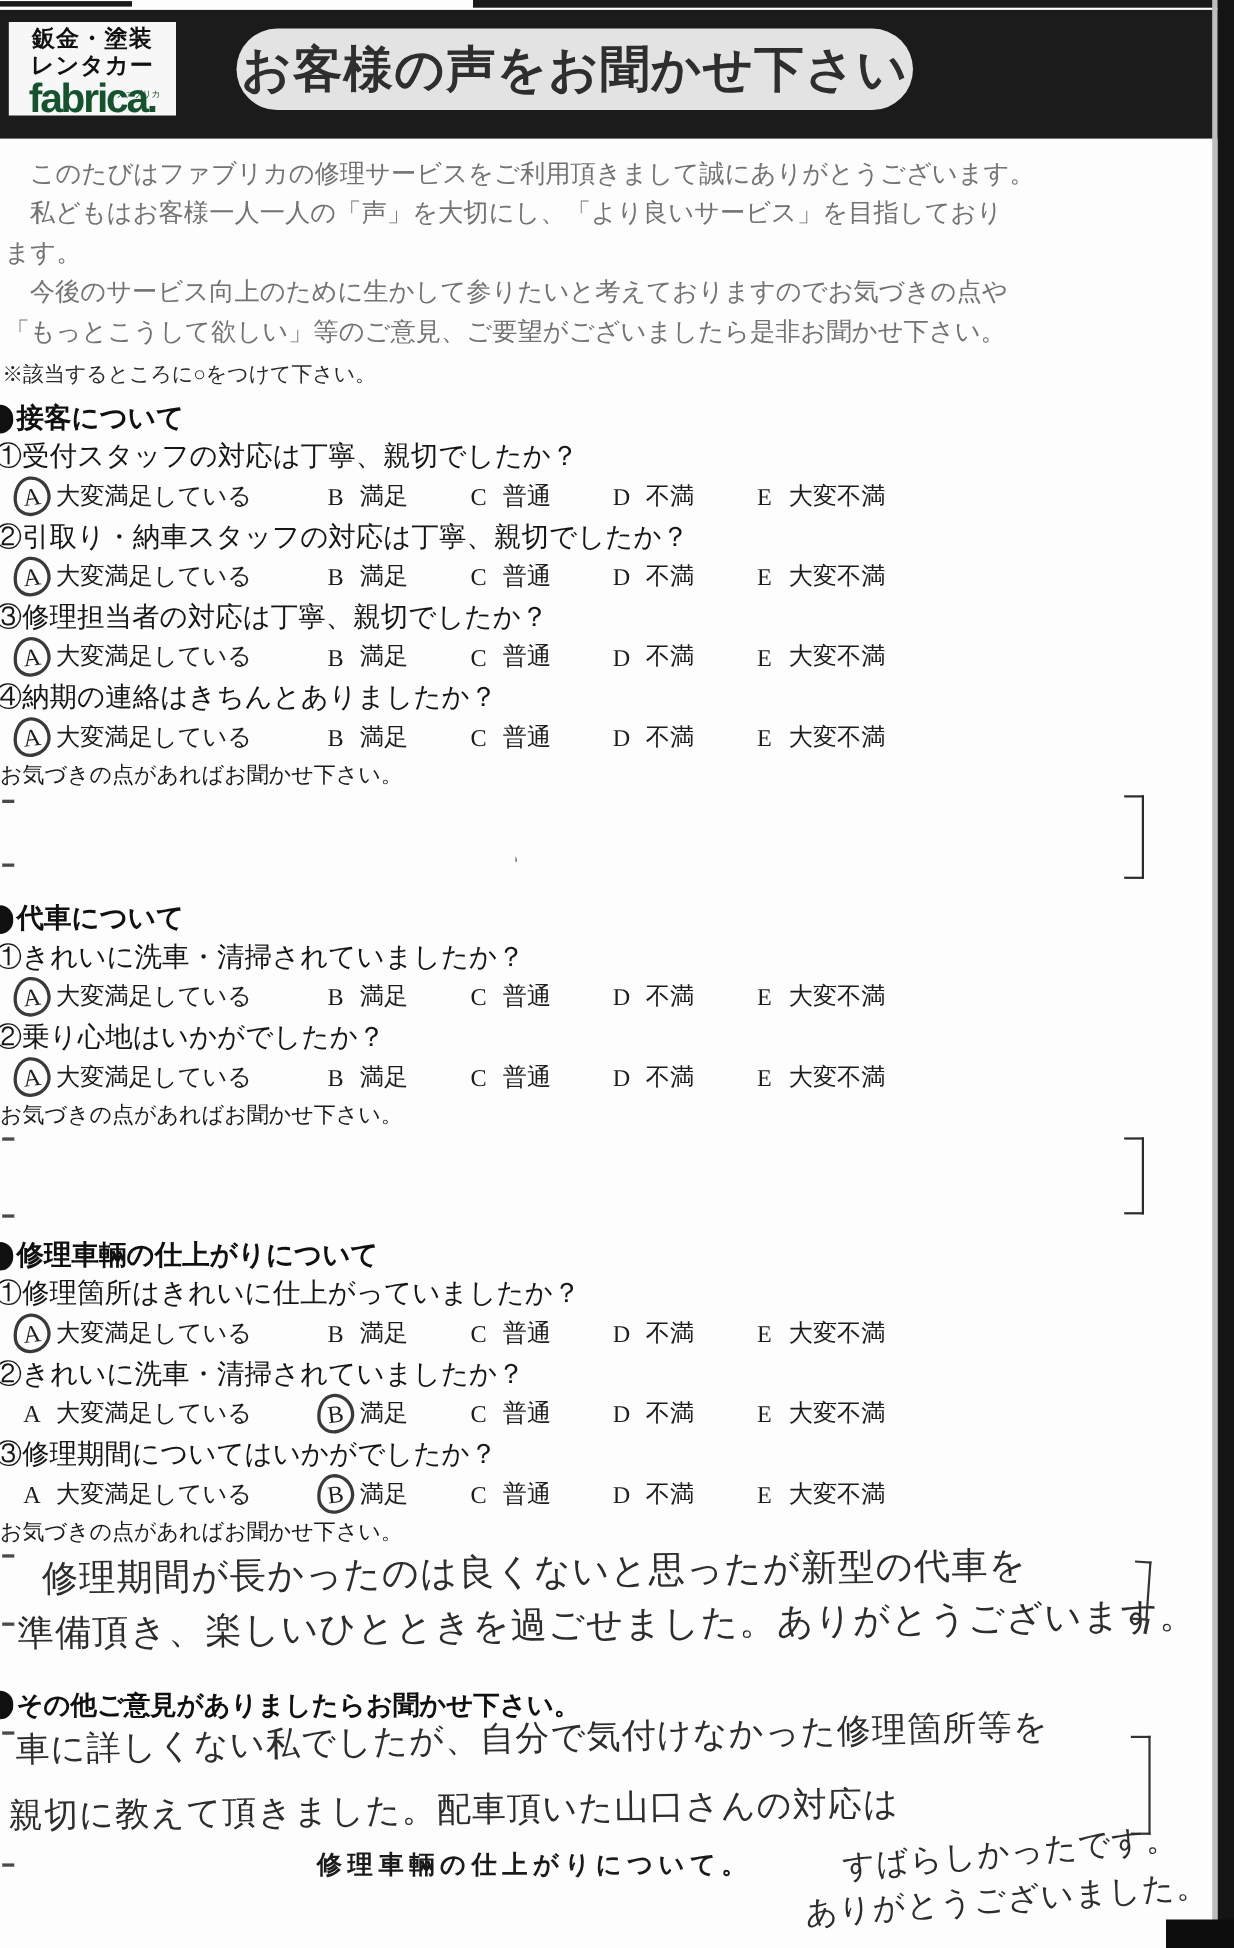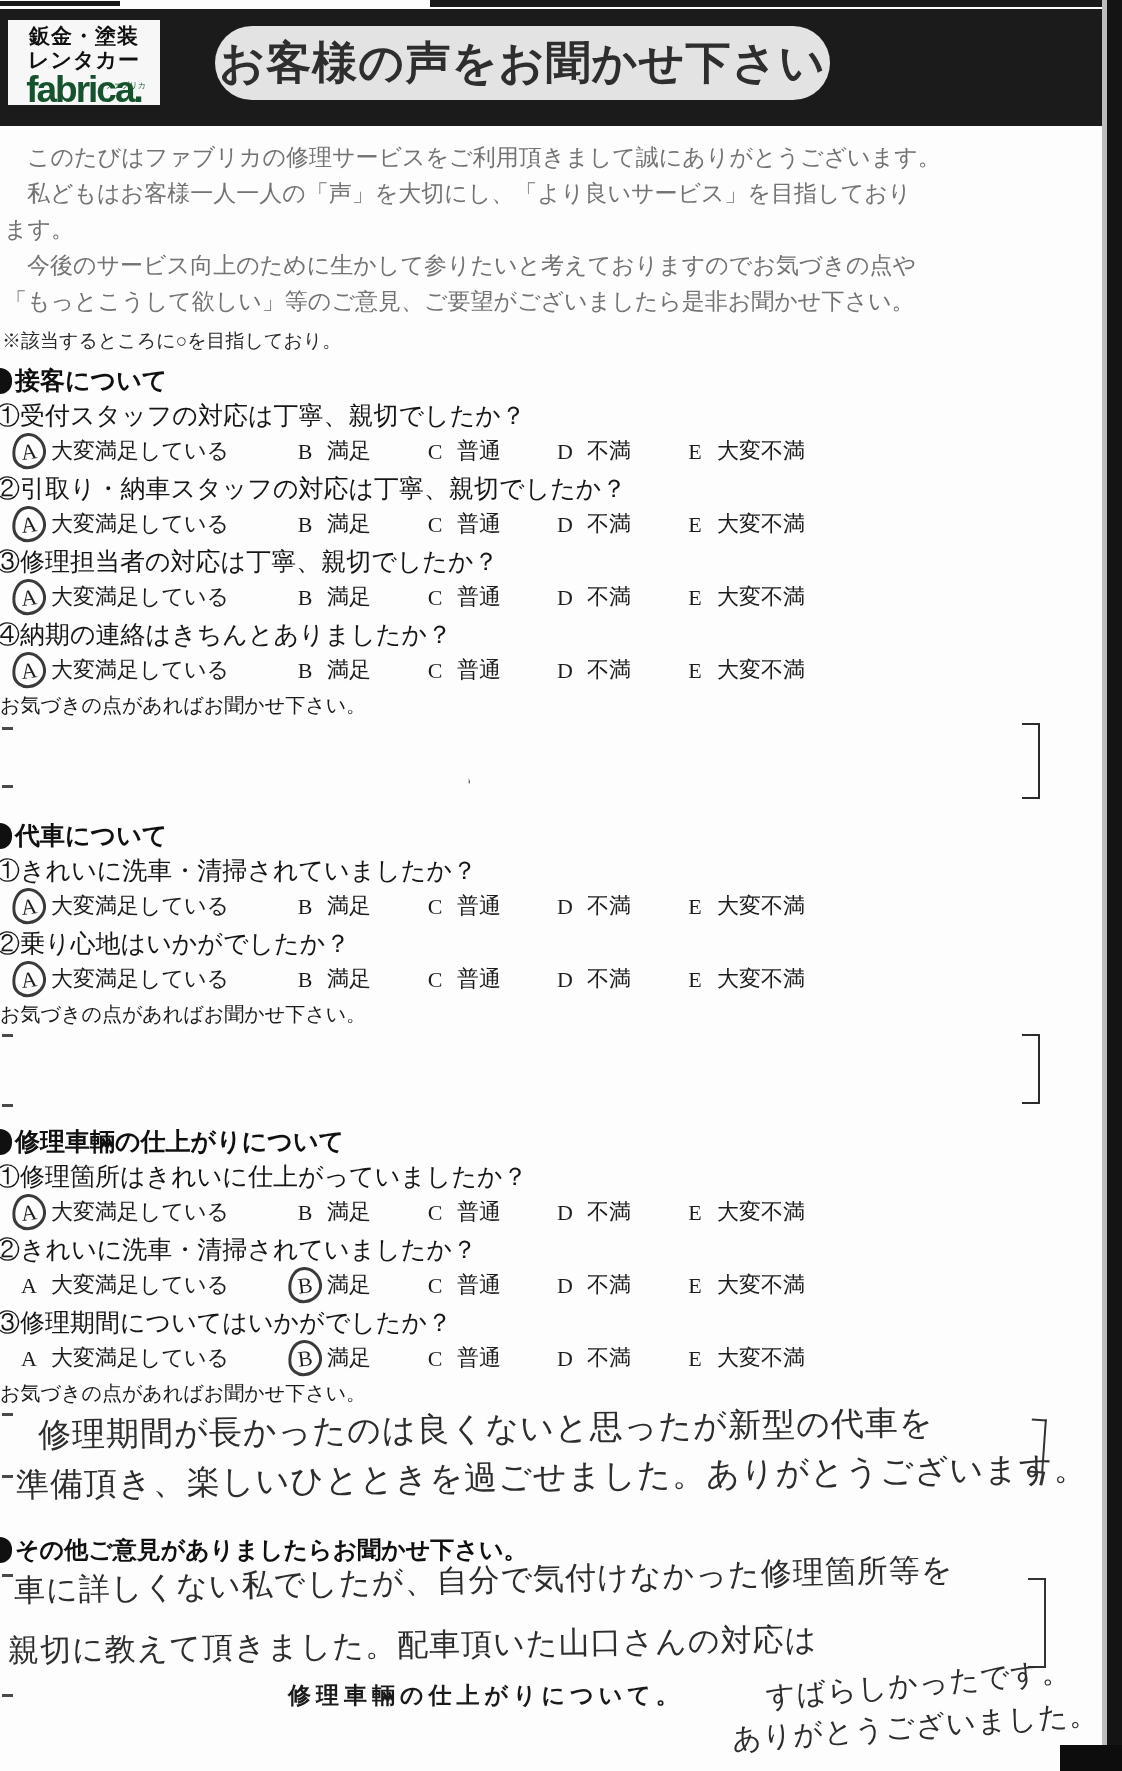--- a/index.html
+++ b/index.html
@@ -90,21 +90,21 @@
   </div>
 
   <div class="intro">
     <div>　このたびはファブリカの修理サービスをご利用頂きまして誠にありがとうございます。</div>
     <div>　私どもはお客様一人一人の「声」を大切にし、「より良いサービス」を目指しており</div>
     <div>ます。</div>
     <div>　今後のサービス向上のために生かして参りたいと考えておりますのでお気づきの点や</div>
     <div>「もっとこうして欲しい」等のご意見、ご要望がございましたら是非お聞かせ下さい。</div>
   </div>
 
-  <div class="instruction">※該当するところに○を目指しており。</div>
+  <div class="instruction">※該当するところに○をつけて下さい。</div>
 
   <div class="sec-h">
       <span class="bullet"></span>
       <span>接客について</span>
     </div>
 
   <div>
     <div class="qt"><span class="qnum">①</span><span>受付スタッフの対応は丁寧、親切でしたか？</span></div>
     <div class="opts">
       <span class="opt w-a">

